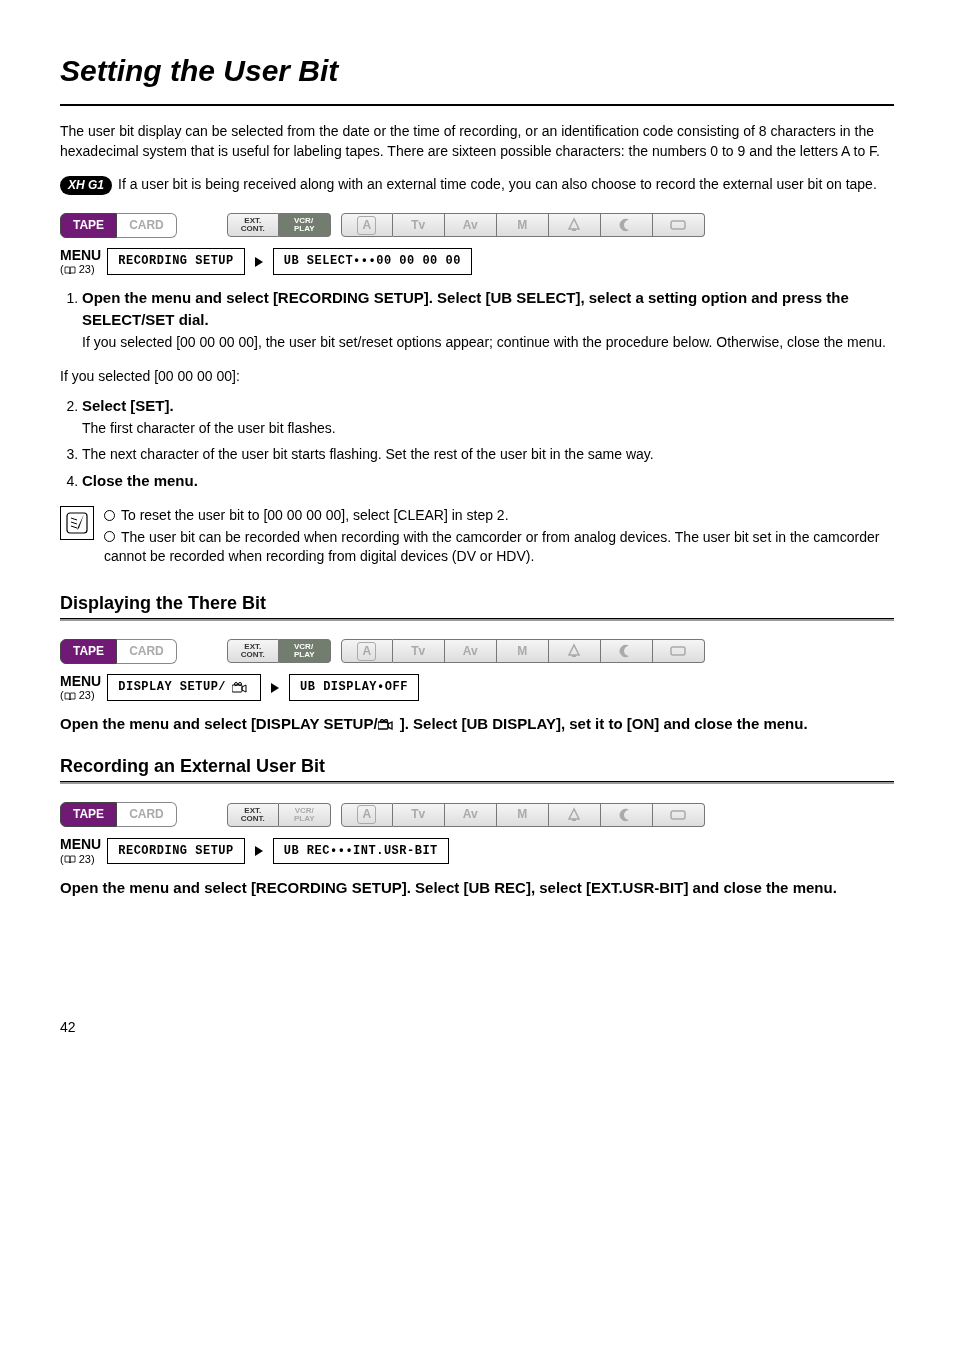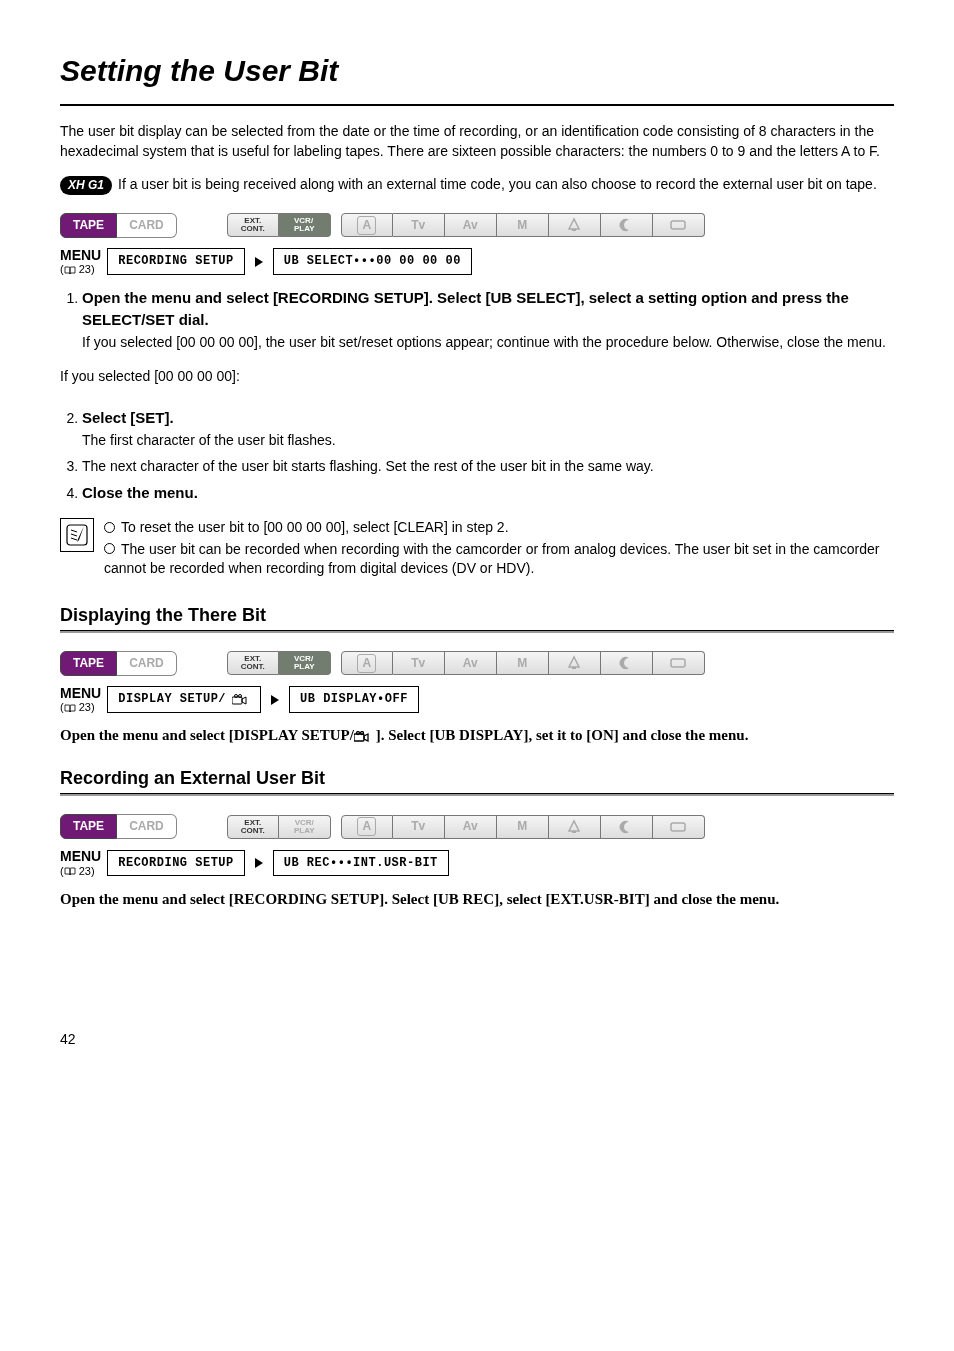--- a/index.html
+++ b/index.html
@@ -95,21 +95,21 @@
     border-left: 8px solid #000;
     margin: 0 4px;
     flex-shrink: 0;
   }
 
   ol { margin: 0 0 14px 0; padding-left: 22px; }
   ol li { margin-bottom: 6px; }
   ol li .step-title { font-weight: bold; font-size: 15px; }
   ol li .step-body { display: block; margin-top: 3px; margin-left: 0; }
 
-  .plain { font-size: 14px; margin: 10px 0 20px; }
+  .plain { font-size: 14px; margin: 10px 0 8px; }
 
   .note-block { display: flex; gap: 10px; margin: 14px 0 22px; align-items: flex-start; }
   .note-icon-wrap {
     border: 1px solid #000;
     width: 34px; height: 34px;
     display: flex; align-items: center; justify-content: center;
     flex-shrink: 0;
   }
   .note-list { list-style: none; padding: 0; margin: 0; }
   .note-list li::before { content: ""; display: inline-block; width: 9px; height: 9px; border: 1.5px solid #000; border-radius: 50%; margin-right: 6px; vertical-align: middle; position: relative; top: -1px; }
@@ -118,21 +118,21 @@
 
   .subhead {
     font-size: 18px;
     font-weight: bold;
     border-bottom: 2px solid #999;
     padding-bottom: 3px;
     margin: 10px 0 10px;
     box-shadow: inset 0 -1px 0 #000;
   }
 
-  .final { font-weight: bold; font-size: 15px; margin: 8px 0 20px; font-family: Liberation Serif, serif; }
+  .final { font-weight: bold; font-size: 15px; margin: 8px 0 20px; }
   .page-footer { margin-top: 120px; }
 
   .cam-gear { display: inline-flex; align-items: center; gap: 2px; }
 </style>
 </head>
 <body>
 
 <div class="title">Setting the User Bit</div>
 
 <p class="intro">The user bit display can be selected from the date or the time of recording, or an identification code consisting of 8 characters in the hexadecimal system that is useful for labeling tapes. There are sixteen possible characters: the numbers 0 to 9 and the letters A to F.</p>

